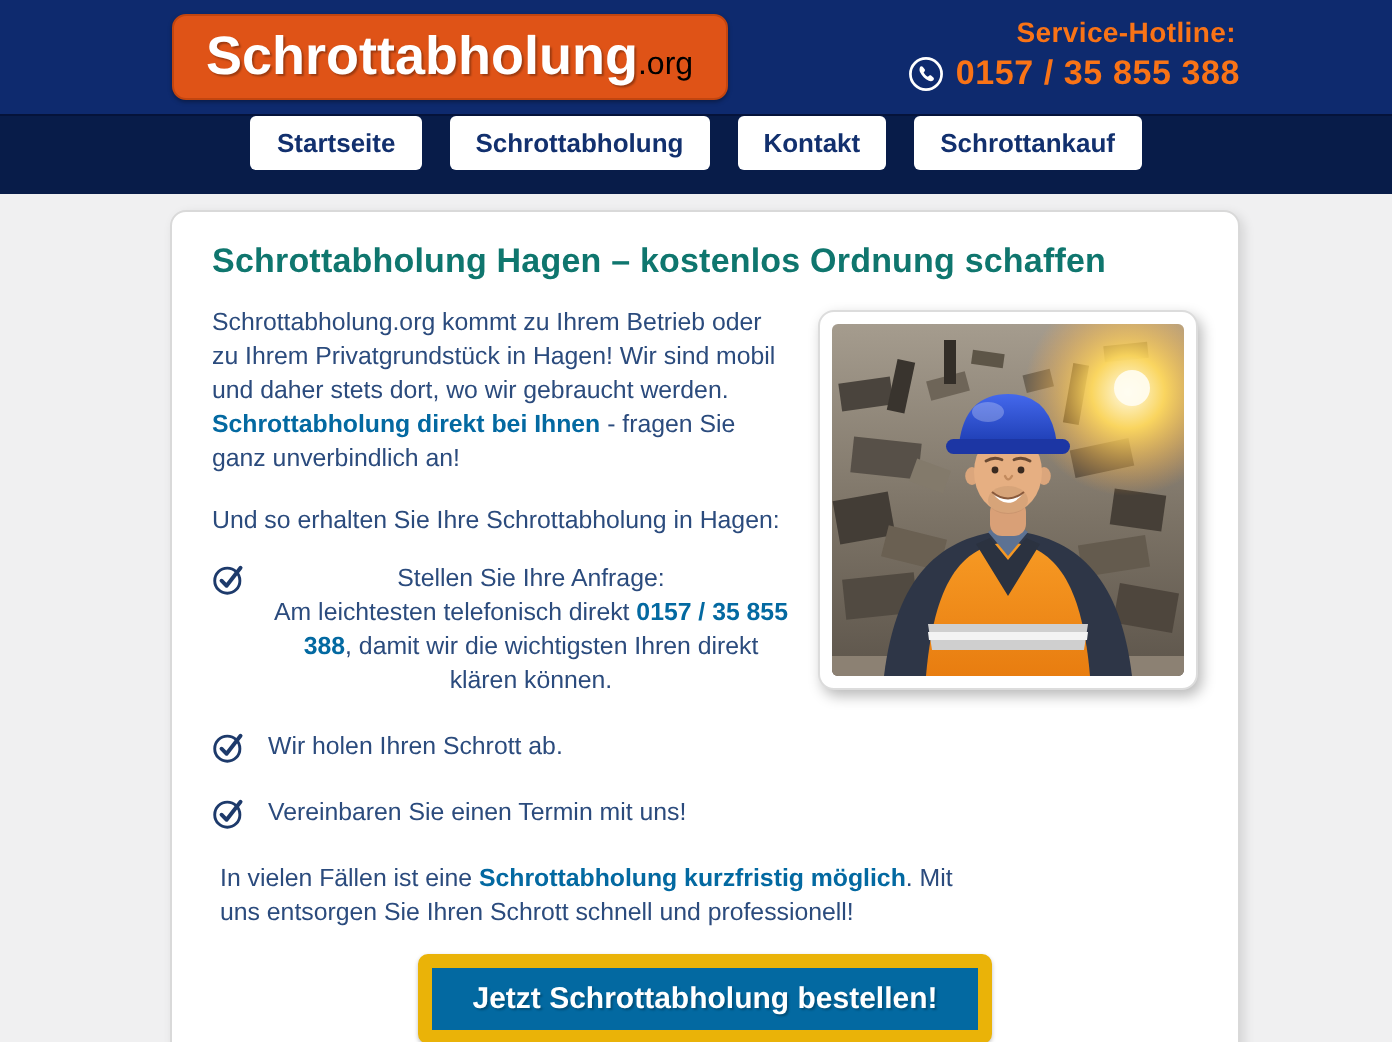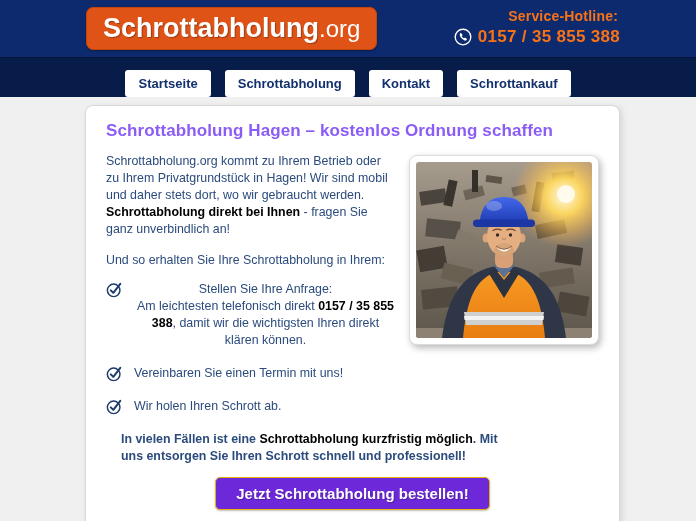--- a/index.html
+++ b/index.html
@@ -9,70 +9,70 @@
   
   .header-top { height:57px; background:#0e2a6e; position:relative; }
   .header-inner { width:535px; margin-left:85px; height:100%; position:relative; }
   .logo {
     position:absolute; left:1px; top:7px; height:43px;
     background:#df5317; border-radius:7px; padding:0 16px;
     display:flex; align-items:baseline; cursor:pointer;
     box-shadow:0 1px 2px rgba(0,0,0,.35); border:1px solid #c2450f;
   }
   .logo .logo-main { color:#ffffff; font-weight:700; font-size:27px; line-height:41px; text-shadow:1px 1px 1px rgba(0,0,0,.3); }
-  .logo .logo-suffix { color:#ffffff; font-weight:400; font-size:24px; line-height:41px; }
+  .logo .logo-suffix { color:#000000; font-weight:400; font-size:16px; line-height:41px; }
   .hotline { position:absolute; right:0; top:8px; text-align:right; color:#f97316; }
   .hotline-label { font-size:14px; font-weight:600; letter-spacing:.2px; padding-right:2px; }
   .hotline-phone { display:flex; align-items:center; gap:6px; justify-content:flex-end; margin-top:3px; cursor:pointer; }
   .hotline-phone .num { font-size:17px; font-weight:700; letter-spacing:.3px; }
   .phone-ic { width:18px; height:18px; }
 
   
   .nav-band { height:40px; background:#081c49; border-top:1px solid #05133a;
-    display:flex; align-items:flex-end; justify-content:center; gap:14px; }
+    display:flex; align-items:flex-start; justify-content:center; gap:14px; }
   .nav-btn {
     background:#ffffff; color:#12306e; font-weight:700; font-size:13px;
     padding:6px 13px; border-radius:3px; border:none; cursor:pointer;
     font-family:"Liberation Sans", sans-serif;
   }
 
   
   .card {
     position:absolute; left:85px; top:105px; width:535px; height:500px;
     background:#ffffff; border:1px solid #d9d9d9; border-radius:8px 8px 0 0;
     box-shadow:2px 2px 6px rgba(0,0,0,.12);
     padding:15px 20px 0 20px;
   }
-  .page-title { color:#8b5cf6; font-size:17px; font-weight:700; margin-bottom:12px; letter-spacing:.1px; }
+  .page-title { color:#0f766e; font-size:17px; font-weight:700; margin-bottom:12px; letter-spacing:.1px; }
 
   .cols { overflow:visible; }
   .photo-frame {
     float:right; width:190px; height:190px; background:#ffffff;
     border:1px solid #dcdcdc; border-radius:8px; padding:6px;
     box-shadow:2px 3px 7px rgba(0,0,0,.28); margin:2px 0 8px 12px;
   }
   .photo-frame svg { width:100%; height:100%; border-radius:3px; display:block; }
 
   p.body, .step-text { color:#2b4b7d; font-size:12.4px; line-height:1.38; }
-  p.body b, .step-text b { color:#000000; }
+  p.body b, .step-text b { color:#0369a1; }
   .intro { max-width:308px; margin-bottom:14px; }
   .steps-intro { color:#2b4b7d; font-size:12.4px; max-width:308px; margin-bottom:14px; }
 
   .checklist { list-style:none; max-width:316px; }
   .check-item { display:flex; gap:11px; margin-bottom:16px; }
   .check-ic { flex:0 0 17px; width:17px; height:17px; margin-top:0; }
   .step-text { white-space:pre-line;text-align:center; }
   .accent { color:#df5317; font-weight:700; }
 
-  .closing { max-width:378px; margin:6px 0 12px 15px;font-weight:bold; }
+  .closing { max-width:378px; margin:6px 0 12px 4px; }
 
   .cta-row { text-align:center; margin:4px 0 10px 0; }
   .cta-btn {
-    background:#6d28d9; color:#ffffff; font-weight:700; font-size:15px;
-    border:1px solid #eab308; border-radius:5px; padding:7px 20px; cursor:pointer;
+    background:#0369a1; color:#ffffff; font-weight:700; font-size:15px;
+    border:7px solid #eab308; border-radius:5px; padding:7px 20px; cursor:pointer;
     font-family:"Liberation Sans", sans-serif; text-shadow:1px 1px 1px rgba(0,0,0,.25);
     box-shadow:0 1px 2px rgba(0,0,0,.25);
   }
   .wide { max-width:500px; margin-bottom:12px; }
 </style>
 </head>
 <body>
 
 <div class="header-top">
   <div class="header-inner">
@@ -171,44 +171,44 @@
         <path d="M86.5 76 q1.5 3.4 3.5 0" stroke="#c28a5e" stroke-width="1.2" fill="none" stroke-linecap="round"></path>
         <path d="M80 84 q8 6.5 16 0 q-3.6 5.4 -8 5.4 q-4.4 0 -8 -5.4 Z" fill="#ffffff"></path>
         <path d="M80 84 q8 6.5 16 0" stroke="#8a5a3c" stroke-width="1" fill="none"></path>
         <path d="M63.5 60 q3 -25 24.5 -25 q21.5 0 24.5 25 Z" fill="url(#helmG)"></path>
         <rect x="57" y="57.5" width="62" height="7.5" rx="3.75" fill="#1c36a4"></rect>
         <ellipse cx="78" cy="44" rx="8" ry="5" fill="#ffffff" opacity="0.25"></ellipse>
       </svg>
     </div>
 
     <p class="body intro"><span>Schrottabholung.org kommt zu Ihrem Betrieb oder zu Ihrem Privatgrundstück in Hagen! Wir sind mobil und daher stets dort, wo wir gebraucht werden. </span><b>Schrottabholung direkt bei Ihnen</b><span> - fragen Sie ganz unverbindlich an!</span></p>
-    <p class="steps-intro">Und so erhalten Sie Ihre Schrottabholung in Ihrem:</p>
+    <p class="steps-intro">Und so erhalten Sie Ihre Schrottabholung in Hagen:</p>
 
     <ul class="checklist">
       <li class="check-item">
         <svg class="check-ic" viewBox="0 0 20 20">
           <circle cx="9" cy="11" r="7.4" fill="none" stroke="#1d3a6b" stroke-width="1.7"></circle>
           <path d="M5.6 11 L8.6 14 L16.8 3.4" fill="none" stroke="#1d3a6b" stroke-width="2.3" stroke-linecap="round" stroke-linejoin="round"></path>
         </svg>
         <div class="step-text"><span>Stellen Sie Ihre Anfrage:
 </span><span>Am leichtesten telefonisch direkt </span><b class="accent">0157 / 35 855 388</b><span>, damit wir die wichtigsten Ihren direkt klären können.</span></div>
       </li>
       <li class="check-item">
         <svg class="check-ic" viewBox="0 0 20 20">
           <circle cx="9" cy="11" r="7.4" fill="none" stroke="#1d3a6b" stroke-width="1.7"></circle>
           <path d="M5.6 11 L8.6 14 L16.8 3.4" fill="none" stroke="#1d3a6b" stroke-width="2.3" stroke-linecap="round" stroke-linejoin="round"></path>
         </svg>
-        <div class="step-text"><span>Vereinbaren Sie einen Termin mit uns!</span></div>
+        <div class="step-text"><span>Wir holen Ihren Schrott ab.</span></div>
       </li>
       <li class="check-item">
         <svg class="check-ic" viewBox="0 0 20 20">
           <circle cx="9" cy="11" r="7.4" fill="none" stroke="#1d3a6b" stroke-width="1.7"></circle>
           <path d="M5.6 11 L8.6 14 L16.8 3.4" fill="none" stroke="#1d3a6b" stroke-width="2.3" stroke-linecap="round" stroke-linejoin="round"></path>
         </svg>
-        <div class="step-text"><span>Wir holen Ihren Schrott ab.</span></div>
+        <div class="step-text"><span>Vereinbaren Sie einen Termin mit uns!</span></div>
       </li>
     </ul>
 
     <p class="body closing"><span>In vielen Fällen ist eine </span><b>Schrottabholung kurzfristig möglich</b><span>. Mit uns entsorgen Sie Ihren Schrott schnell und professionell!</span></p>
   </div>
 
   <div class="cta-row">
     <button class="cta-btn">Jetzt Schrottabholung bestellen!</button>
   </div>
 

